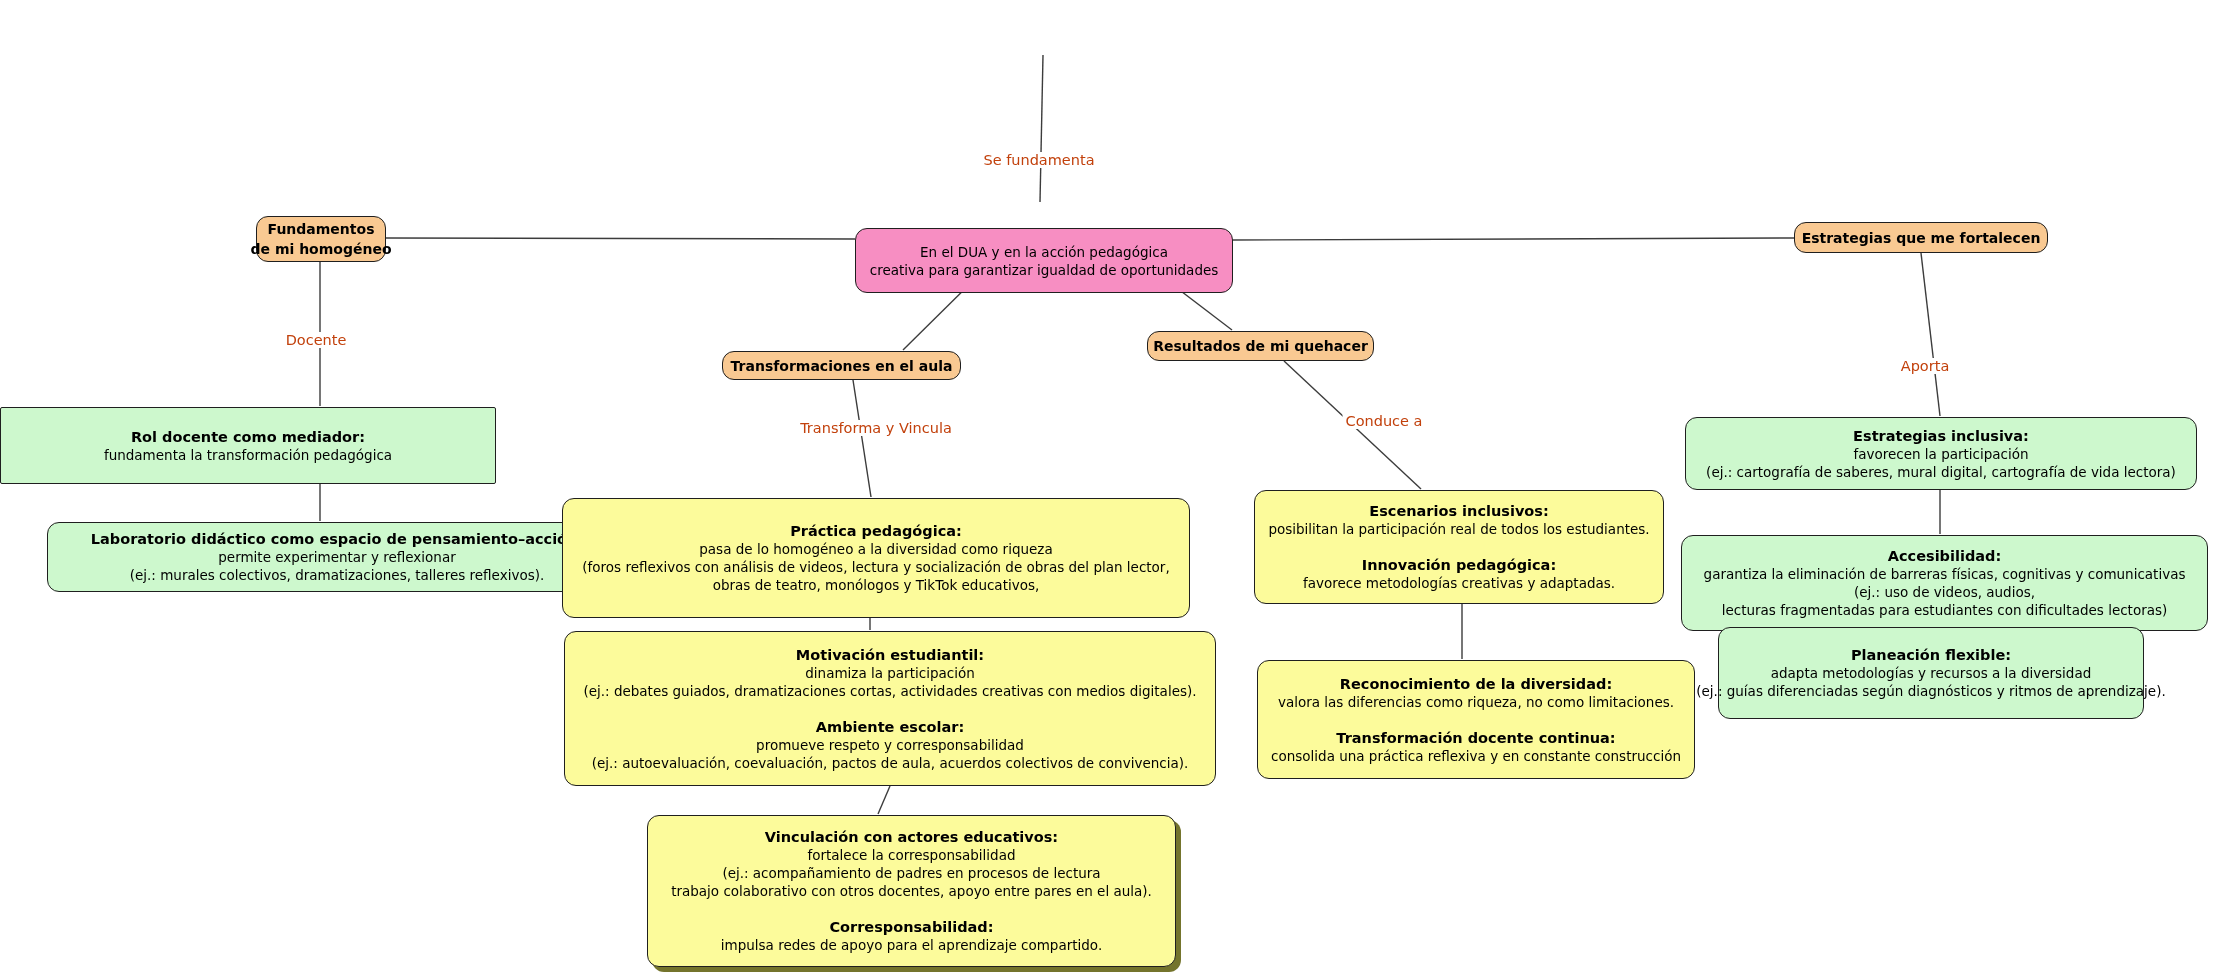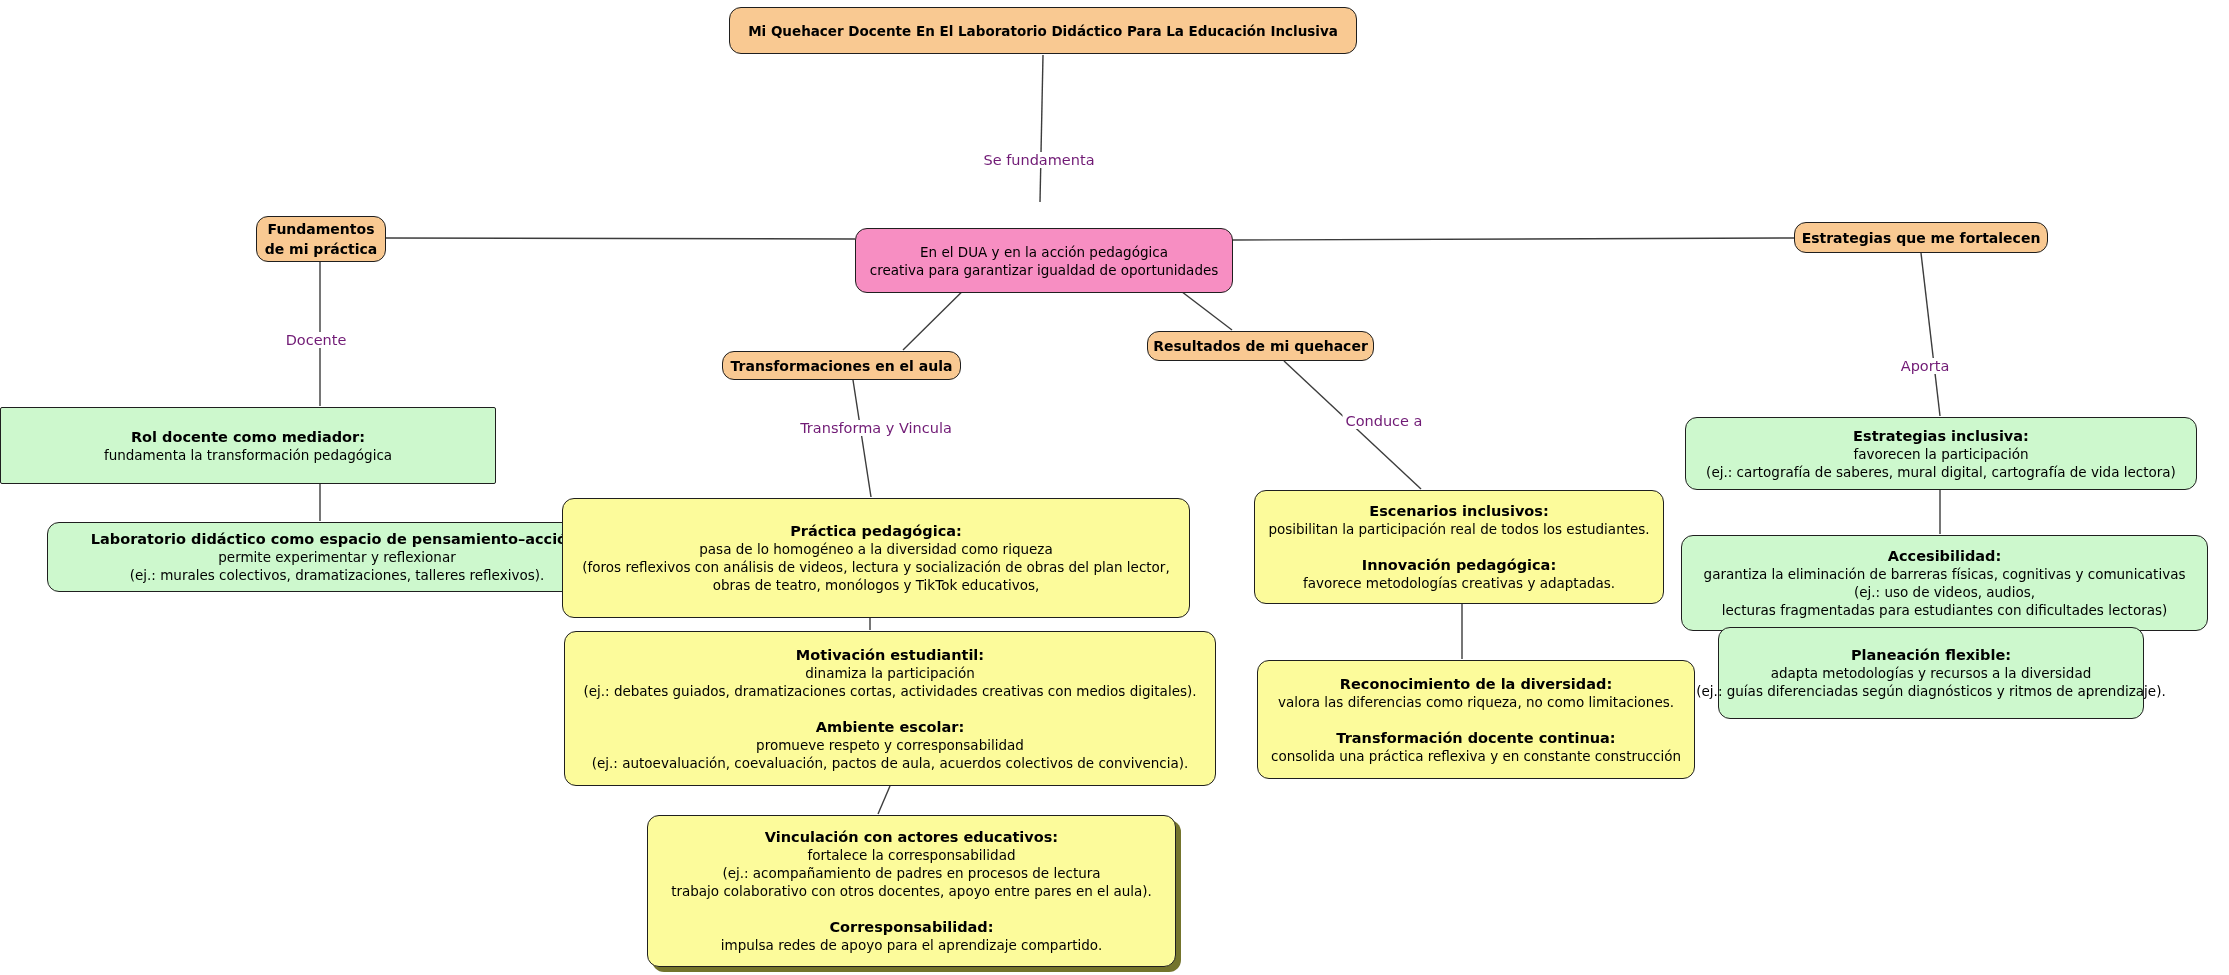--- a/index.html
+++ b/index.html
@@ -14,21 +14,21 @@
   .orange{background:var(--orange);}
   .pink{background:var(--pink);margin-top:25px;}
   .yellow{background:var(--yellow);}
   .green{background:var(--green);}
   .shadow{box-shadow:5px 5px 0 0 var(--shadow);text-align:center;}
   .ln{min-height:18px;white-space:nowrap;}
   .b{font-weight:bold;font-size:14.5px;}
   .hdr .ln{font-size:14px;font-weight:bold;line-height:20px;}
   .title-node .ln{font-size:13.5px;font-weight:bold;}
   .link-label{position:absolute;transform:translate(-50%,-50%);background:#ffffff;
-              padding:0 3px;font-size:14.5px;color:#701a75;white-space:nowrap;text-align:right;}
+              padding:0 3px;font-size:14.5px;color:#c2410c;white-space:nowrap;text-align:right;}
 </style>
 </head>
 <body>
 
 <div id="canvas">
 
   <svg id="edges" viewBox="0 0 2229 975">
     <line x1="1043" y1="55" x2="1040" y2="202" stroke="#3c3c3c" stroke-width="1.4"></line>
     <line x1="855" y1="239" x2="386" y2="238" stroke="#3c3c3c" stroke-width="1.4"></line>
     <line x1="1233" y1="240" x2="1794" y2="238" stroke="#3c3c3c" stroke-width="1.4"></line>
@@ -39,32 +39,29 @@
     <line x1="853" y1="380" x2="871" y2="497" stroke="#3c3c3c" stroke-width="1.4"></line>
     <line x1="870" y1="618" x2="870" y2="630" stroke="#3c3c3c" stroke-width="1.4"></line>
     <line x1="890" y1="786" x2="878" y2="814" stroke="#3c3c3c" stroke-width="1.4"></line>
     <line x1="1284" y1="361" x2="1421" y2="489" stroke="#3c3c3c" stroke-width="1.4"></line>
     <line x1="1462" y1="604" x2="1462" y2="659" stroke="#3c3c3c" stroke-width="1.4"></line>
     <line x1="1921" y1="253" x2="1940" y2="416" stroke="#3c3c3c" stroke-width="1.4"></line>
     <line x1="1940" y1="490" x2="1940" y2="534" stroke="#3c3c3c" stroke-width="1.4"></line>
     <line x1="1951" y1="631" x2="1969" y2="653" stroke="#3c3c3c" stroke-width="1.4"></line>
   </svg>
 
-  <div class="node orange rounded title-node" style="left:729px;top:7px;width:628px;height:47px">
-    <div class="ln">Mi Quehacer Docente En El Laboratorio Didáctico Para La Educación Inclusiva</div>
-  </div>
 
   <div class="node pink rounded" style="left:855px;top:203px;width:378px;height:65px">
     <div class="ln">En el DUA y en la acción pedagógica</div>
     <div class="ln">creativa para garantizar igualdad de oportunidades</div>
   </div>
 
   <div class="node orange rounded hdr" style="left:256px;top:216px;width:130px;height:46px">
     <div class="ln">Fundamentos</div>
-    <div class="ln">de mi práctica</div>
+    <div class="ln">de mi homogéneo</div>
   </div>
 
   <div class="node orange rounded hdr" style="left:1794px;top:222px;width:254px;height:31px">
     <div class="ln">Estrategias que me fortalecen</div>
   </div>
 
   <div class="node orange rounded hdr" style="left:722px;top:351px;width:239px;height:29px">
     <div class="ln">Transformaciones en el aula</div>
   </div>
 

